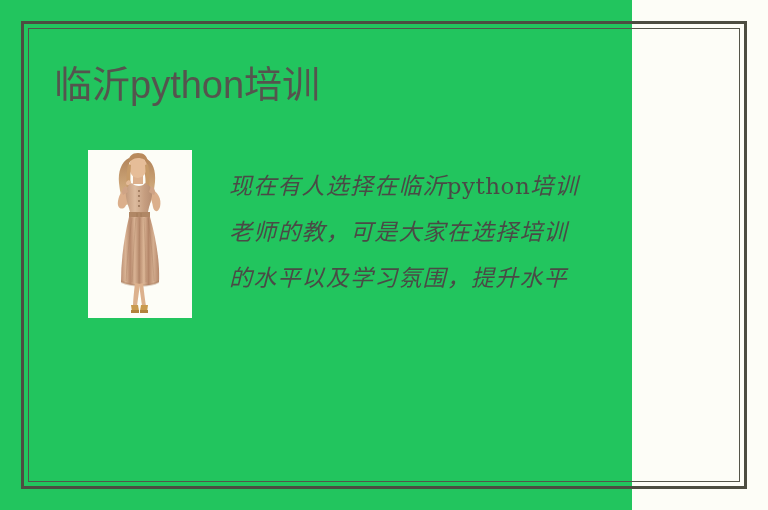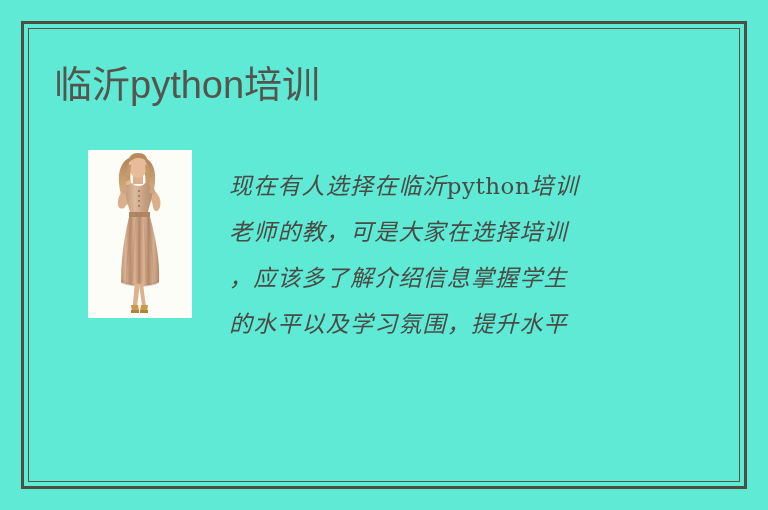--- a/index.html
+++ b/index.html
@@ -10,23 +10,23 @@
     width: 768px;
     height: 510px;
     overflow: hidden;
     background: #fdfdf7;
     font-family: "Liberation Sans", "DejaVu Sans", sans-serif;
   }
 
   
   #poster {
     position: relative;
-    width: 768px;
+    width: 632px;
     height: 510px;
-    background: #5eead4;
+    background: #22c55e;
     box-sizing: border-box;
   }
 
   
   #frame-outer {
     position: absolute;
     left: 21px;
     top: 21px;
     width: 726px;
     height: 468px;
@@ -187,17 +187,16 @@
       <path d="M43 155 L50 155 L51 161 L44 162 Z" fill="#c99a4e"></path>
       <path d="M53 155 L60 155 L59 162 L52 161 Z" fill="#c99a4e"></path>
       <path d="M43 160 L51 160 L51 163 L43 163 Z" fill="#b1823c"></path>
       <path d="M52 160 L60 160 L60 163 L52 163 Z" fill="#b1823c"></path>
     </svg>
   </div>
 
   <div id="body-copy">
     <div class="copy-line">现在有人选择在临沂<span class="latin">python</span>培训</div>
     <div class="copy-line">老师的教，可是大家在选择培训</div>
-    <div class="copy-line">，应该多了解介绍信息掌握学生</div>
     <div class="copy-line">的水平以及学习氛围，提升水平</div>
   </div>
 
 </div>
 
 </body></html>

